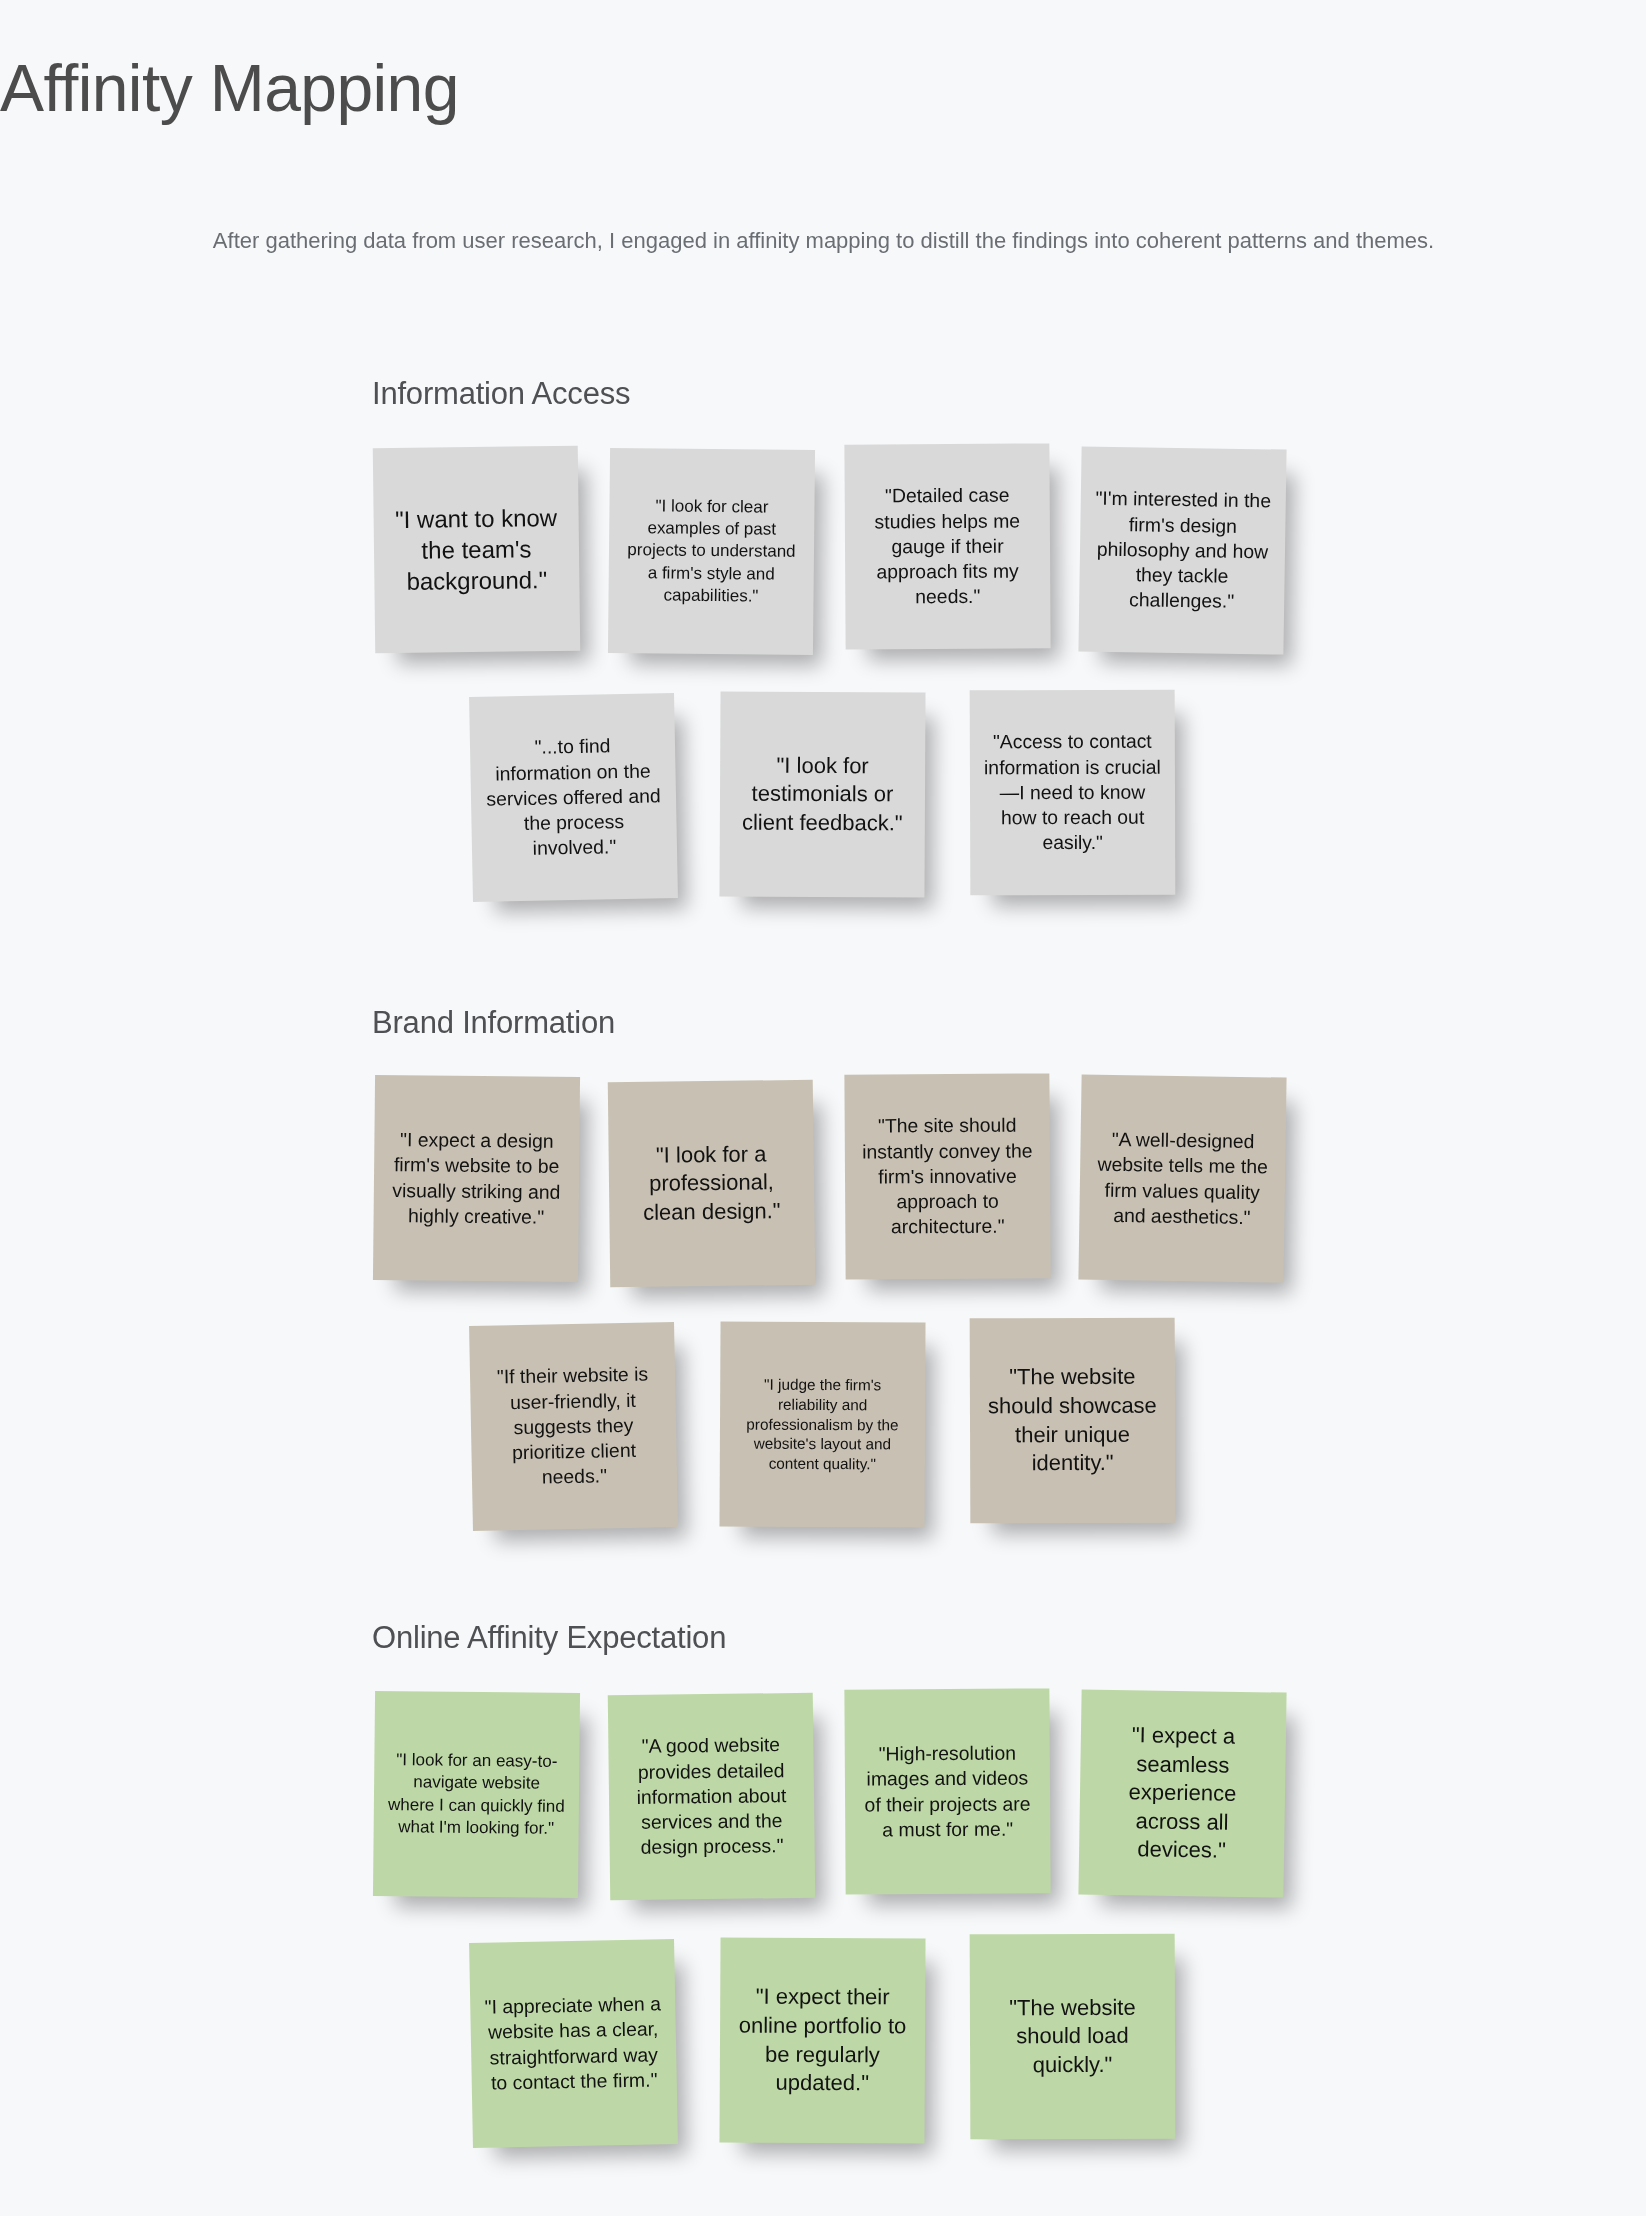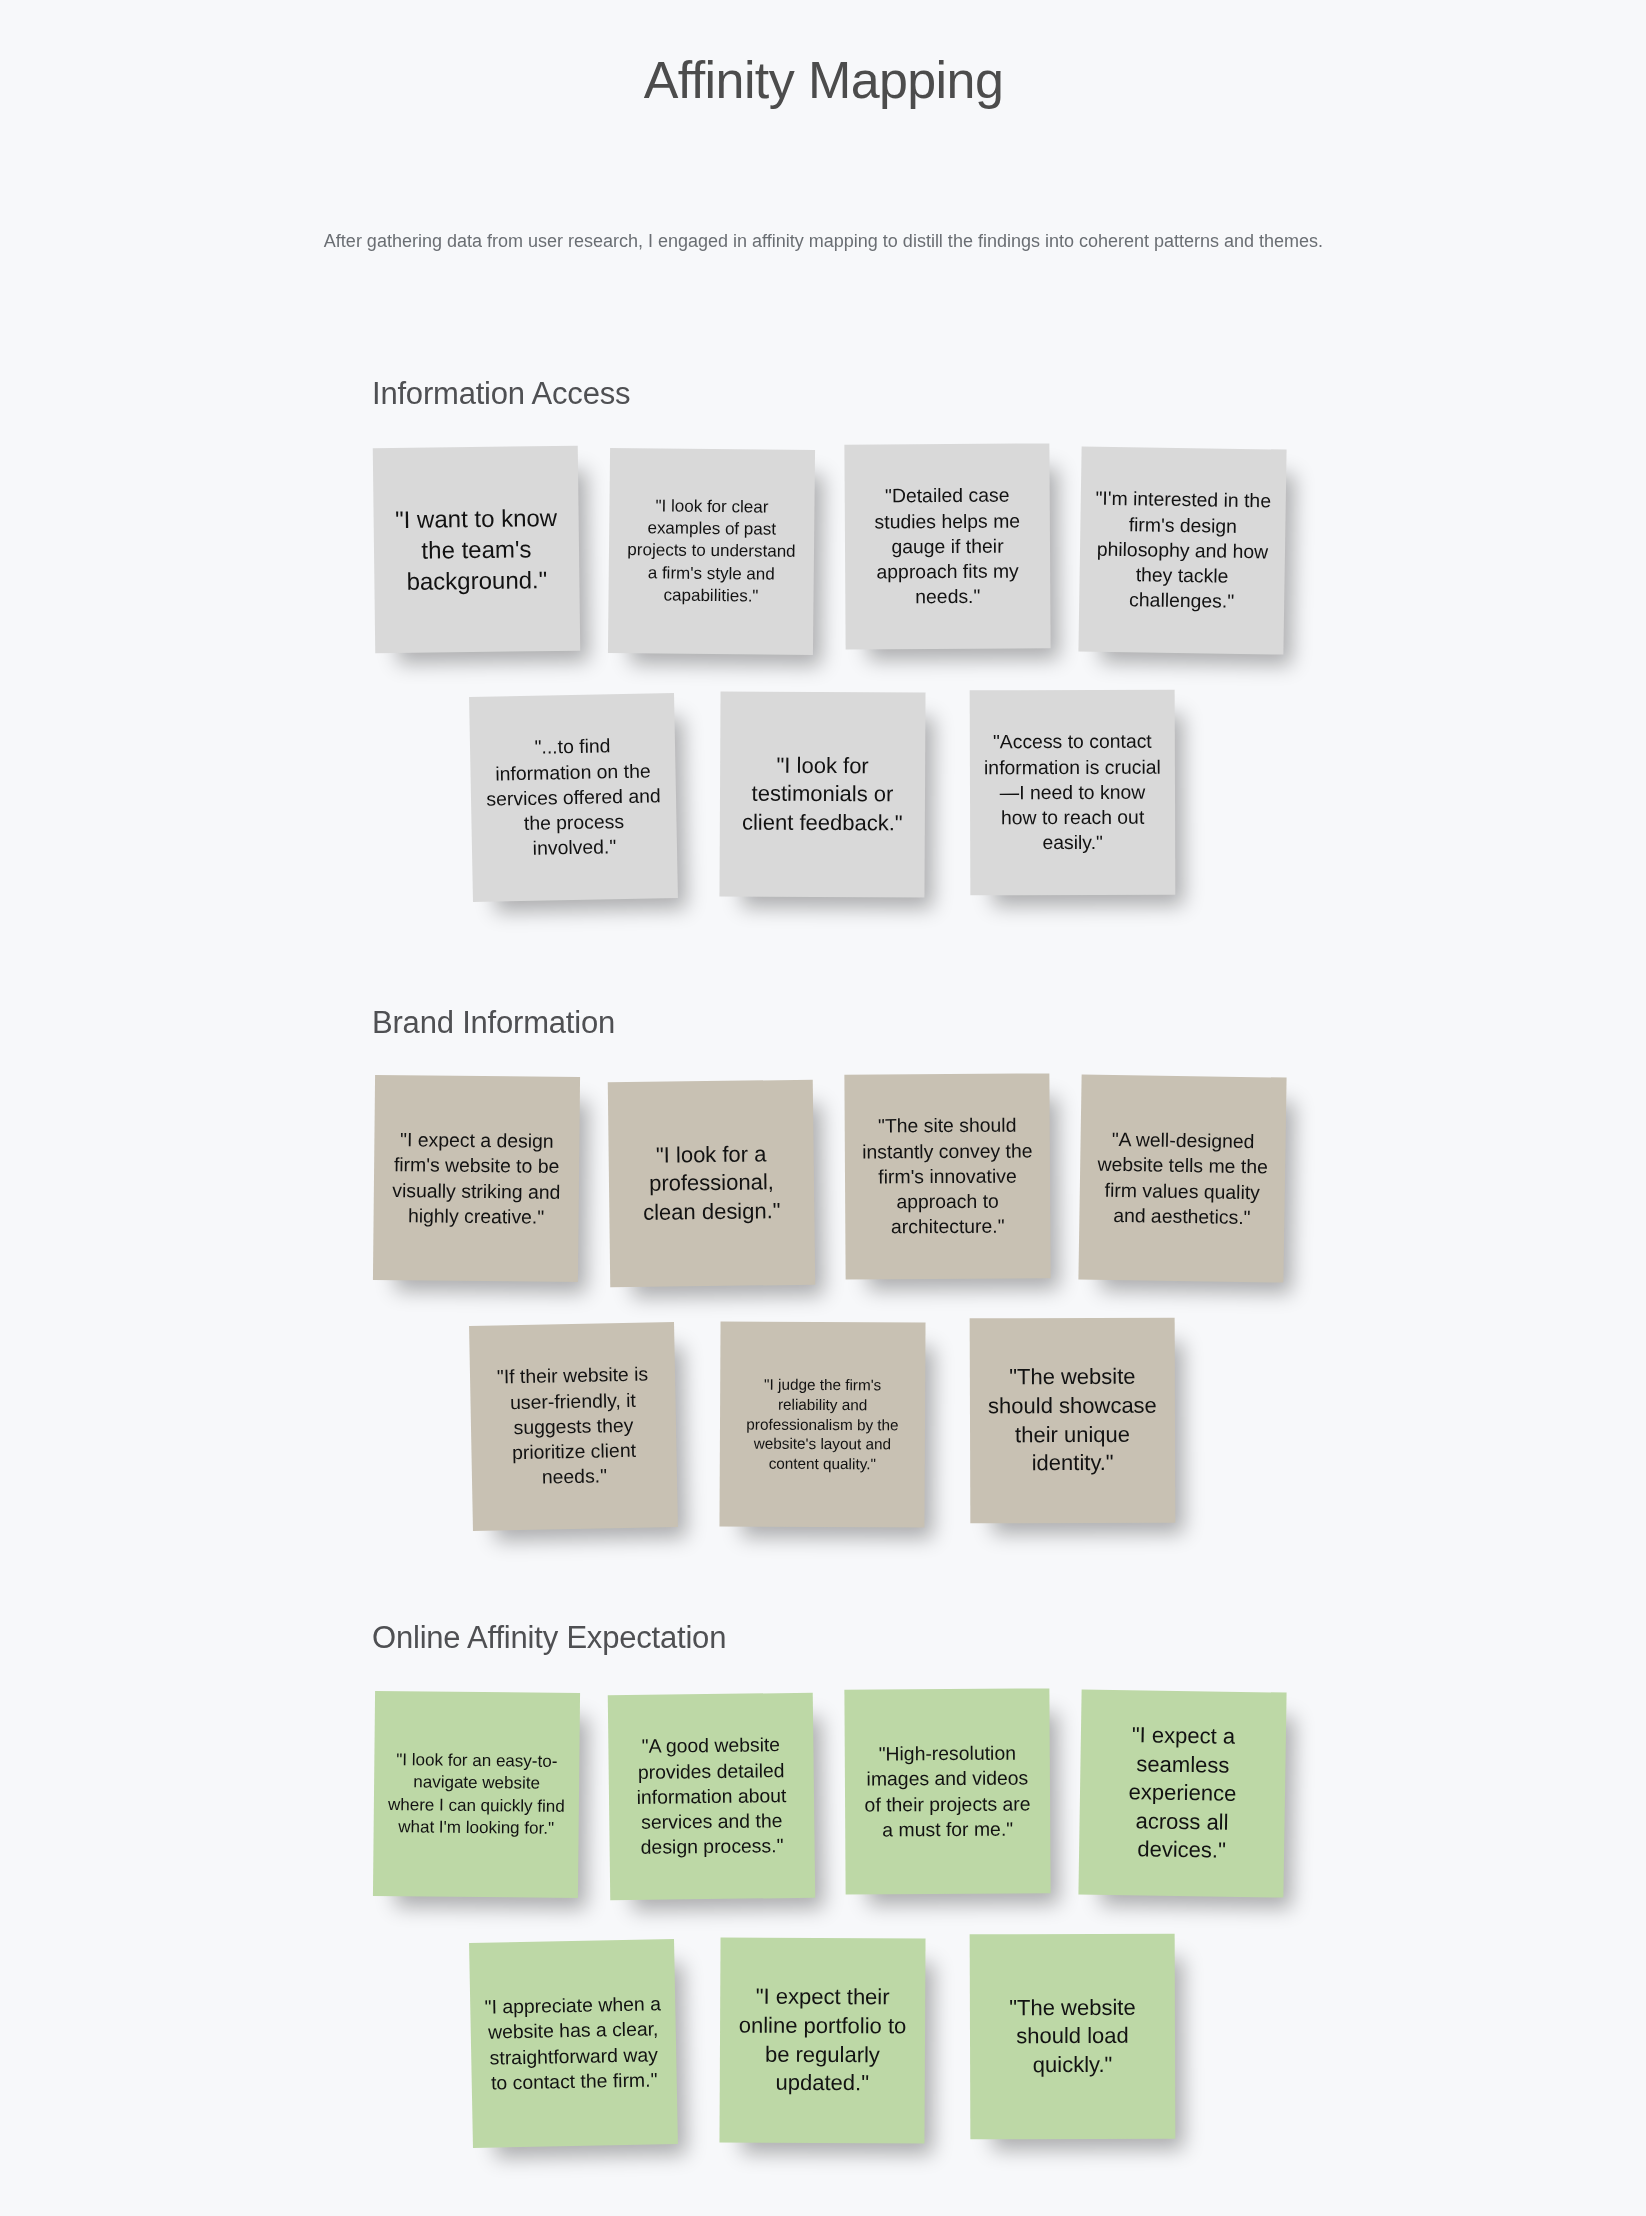--- a/index.html
+++ b/index.html
@@ -8,32 +8,32 @@
     background:#f7f8fa;
     font-family:"Liberation Sans","DejaVu Sans",sans-serif;
     overflow:hidden;
     position:relative;
   }
   .page{position:relative;width:1647px;height:2216px;}
 
   
   .title{
     position:absolute;top:52px;left:0;width:1647px;
-    text-align:center;
-    font-size:52px;
+    text-align:left;
+    font-size:66px;
     font-weight:400;
     letter-spacing:-0.6px;
     color:#4c4c4c;
     line-height:1.1;
   }
   .subtitle{
     position:absolute;top:221px;left:0;width:1647px;
     text-align:center;
     color:#6a6e73;
-    font-size:18px;
+    font-size:22px;
     line-height:40px;
     font-weight:400;
   }
   .subtitle .ln{display:block;}
 
   
   .section{position:absolute;left:0;width:1647px;}
   .section-title{
     position:absolute;left:372px;top:0;
     font-size:31px;

